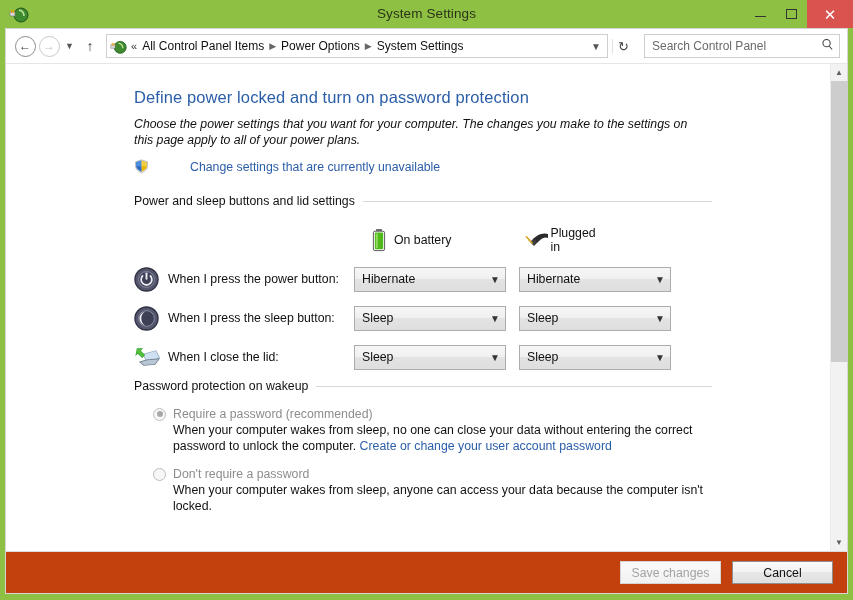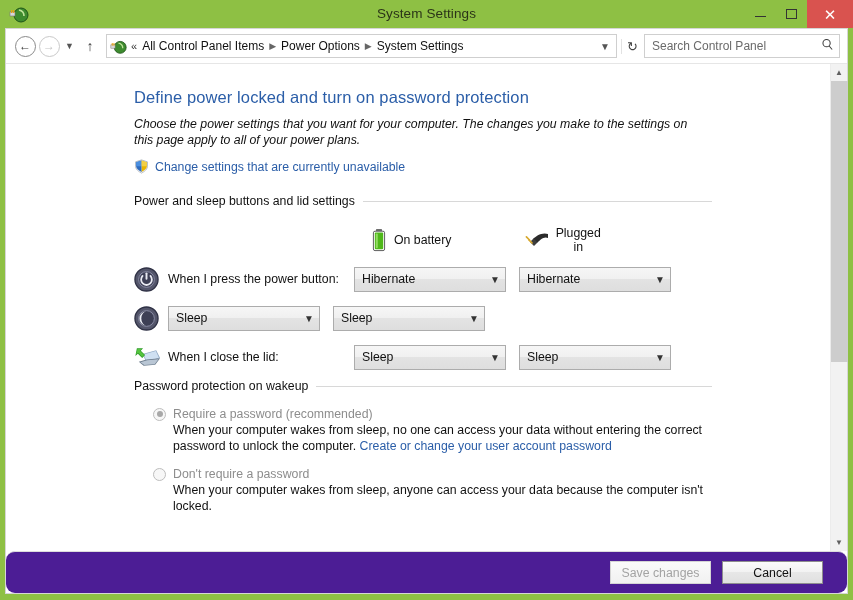--- a/index.html
+++ b/index.html
@@ -94,21 +94,21 @@
   .crumb-sep { color: #666; font-size: 9px; padding: 0 2px; }
   .chev-all { color: #333; font-size: 11px; padding: 0 2px; }
   .addr-drop { width: 18px; text-align: center; color: #555; font-size: 10px; flex: 0 0 18px; }
   .refresh-btn { width: 22px; text-align: center; color: #444; font-size: 13px;
                  flex: 0 0 22px; border-left: 1px solid #e2e2e2; }
 
   .searchbox {
     width: 196px; height: 24px; flex: 0 0 196px;
     border: 1px solid #cfcfcf; background: #fff;
     display: flex; align-items: center; padding: 0 4px 0 7px;
-    margin-left: 1px;
+    margin-left: 10px;
   }
   .searchbox input {
     border: 0; outline: 0; flex: 1 1 auto; font-size: 12px;
     color: #111; font-family: "Liberation Sans", sans-serif; background: transparent;
   }
   .searchbox input::placeholder { color: #6a6a6a; opacity: 1; }
   .mag { flex: 0 0 14px; }
 
   
   .scrollzone { flex: 1 1 auto; display: flex; min-height: 0; }
@@ -129,36 +129,36 @@
   .sc-thumb { position: absolute; left: 0; top: 0; width: 17px; height: 62%;
               background: #cdcdcd; }
 
   
   h1.page-title {
     font-size: 16.5px; font-weight: normal; color: #2b5ea8;
     margin-bottom: 9px; letter-spacing: .1px;
   }
   p.intro { font-size: 12.3px; color: #111; line-height: 16px; width: 564px; font-style: italic; }
 
-  .uac-link { display: flex; align-items: center; margin-top: 11px; }
+  .uac-link { display: flex; align-items: center; margin-top: 11px; gap: 35px; }
   .shield { width: 15px; height: 15px; flex: 0 0 15px; margin-right: 6px; }
   .lnk { color: #2b5ea8; font-size: 12.3px; cursor: pointer; }
   .lnk.underline { }
 
   
   .group-head {
     display: flex; align-items: center; margin-top: 20px;
     width: 578px;
   }
   .group-head .lbl { font-size: 12.3px; color: #111; white-space: nowrap; }
   .group-head .rule { flex: 1 1 auto; height: 1px; background: #d8d8d8; margin-left: 8px; }
 
   
   .colhead { display: flex; margin-top: 18px; padding-left: 230px; }
-  .colhead .cell { display: flex; align-items: center; text-align: center; }
+  .colhead .cell { display: flex; align-items: center; }
   .colhead .cell.battery { width: 165px; }
   .colhead .ic { width: 30px; display: flex; justify-content: center; }
   .colhead .txt { font-size: 12.3px; color: #111; }
 
   
   .srow { display: flex; align-items: center; margin-top: 11px; height: 28px; }
   .srow .rowicon { width: 34px; flex: 0 0 34px; display: flex;
                    align-items: center; justify-content: flex-start; }
   .srow .rowlabel { width: 186px; flex: 0 0 186px; font-size: 12.3px; color: #111; }
 
@@ -187,24 +187,23 @@
   .radio .dot { width: 6px; height: 6px; border-radius: 50%; background: #a8a8a8; }
   .radio-label { font-size: 12.3px; color: #8d8d8d; }
   .radio-desc { font-size: 12.3px; color: #111; line-height: 16px;
                 margin-left: 20px; width: 545px; margin-top: 1px; }
   .spacer-radios { height: 13px; }
 
   
   .buttonbar {
     height: 42px; flex: 0 0 42px;
     border-top: 1px solid #dcdcdc;
-    background: #4c1d95;
+    background: #c2410c;
     display: flex; align-items: center; justify-content: flex-end;
-    padding-right: 24px;
-    border-radius: 9px;
+    padding-right: 14px;
   }
   .btn {
     height: 23px; min-width: 101px;
     border: 1px solid #b4b4b4;
     background: linear-gradient(to bottom, #fbfbfb 0%, #f2f2f2 48%, #e7e7e7 50%, #e0e0e0 100%);
     font-size: 12.3px; color: #111;
     display: flex; align-items: center; justify-content: center;
     padding: 0 10px; margin-left: 11px;
     font-family: "Liberation Sans", sans-serif;
   }
@@ -368,20 +367,21 @@
           <div class="srow">
             <span class="rowicon">
               <svg width="25" height="25" viewBox="0 0 26 26">
                 <circle cx="13" cy="13" r="12" fill="#54566b"></circle>
                 <circle cx="13" cy="13" r="12" fill="none" stroke="#2f3145" stroke-width="1.4"></circle>
                 <circle cx="13" cy="13" r="8.2" fill="#3d3f55"></circle>
                 <circle cx="13" cy="13" r="8.2" fill="none" stroke="#8a8ca5" stroke-width="1"></circle>
                 <path d="M13 5.6 a7.4 7.4 0 0 0 0 14.8 a5.4 7.4 0 0 1 0 -14.8 Z" fill="#eceef5"></path>
               </svg>
             </span>
+            <span class="rowlabel">When I press the sleep button:</span>
             <div class="combo">
               <span class="val">Sleep</span>
               <span class="cv">▼</span>
             </div>
             <div class="combo second">
               <span class="val">Sleep</span>
               <span class="cv">▼</span>
             </div>
           </div>
 
@@ -414,21 +414,21 @@
 
           <div class="radio-block">
 
             <div class="radio-line">
               <span class="radio">
                 <span class="dot"></span>
               </span>
               <span class="radio-label">Require a password (recommended)</span>
             </div>
             <div class="radio-desc">
-              <span>When your computer wakes from sleep, no one can access your data without entering the correct password to unlock the computer. </span><span class="lnk underline">Create or change your user account password</span>
+              <span>When your computer wakes from sleep, no one can close your data without entering the correct password to unlock the computer. </span><span class="lnk underline">Create or change your user account password</span>
             </div>
 
             <div class="spacer-radios"></div>
 
             <div class="radio-line">
               <span class="radio"></span>
               <span class="radio-label">Don't require a password</span>
             </div>
             <div class="radio-desc" style="width:540px;">When your computer wakes from sleep, anyone can access your data because the computer isn't locked.</div>
           </div>

